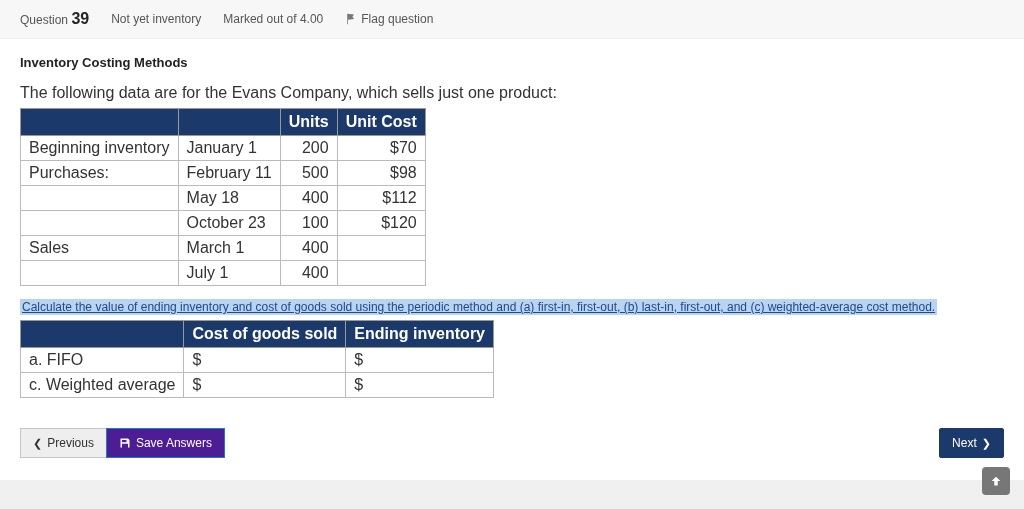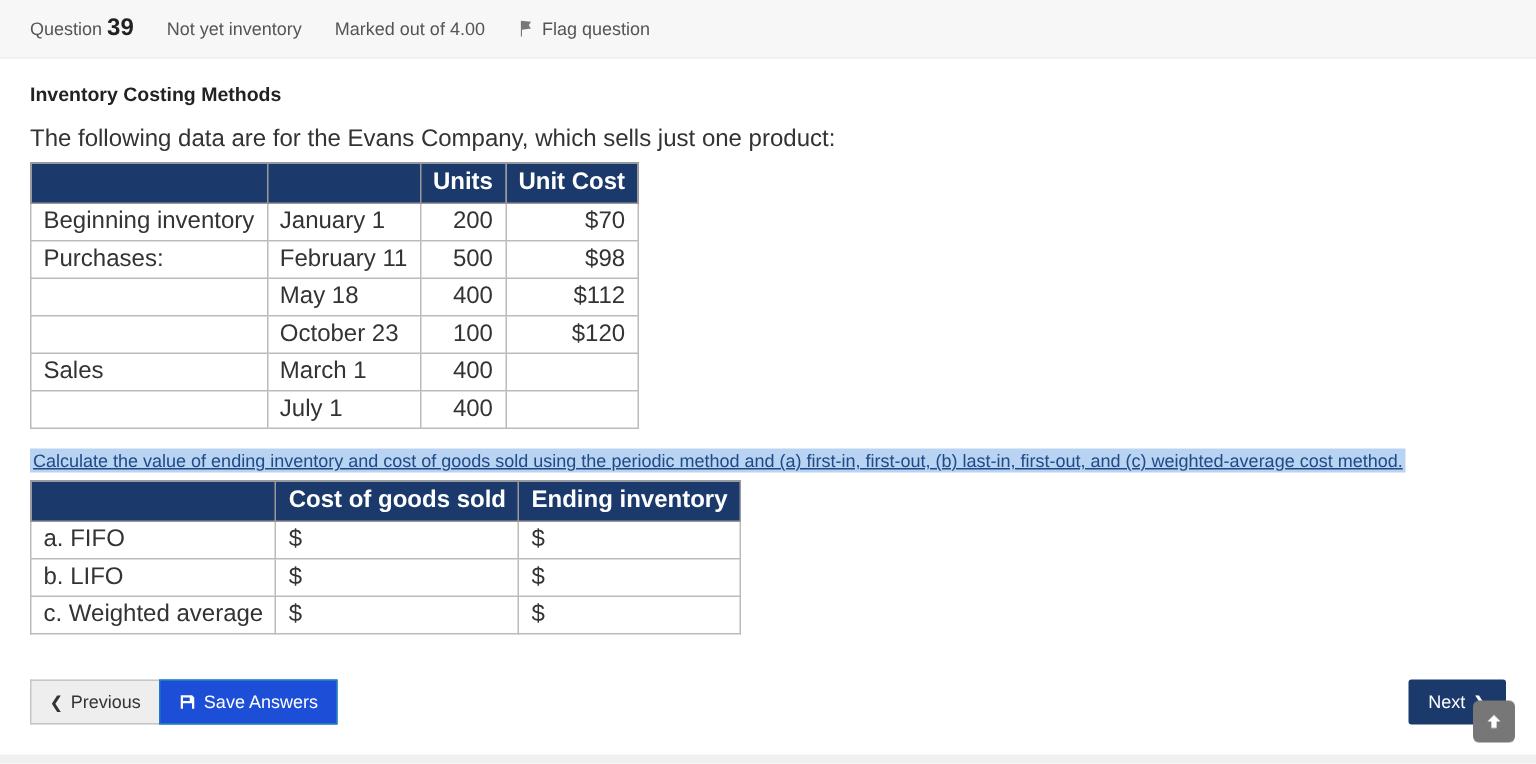--- a/index.html
+++ b/index.html
@@ -96,21 +96,21 @@
     align-items: center;
     gap: 5px;
     border: 1px solid #c6c6c6;
   }
   .btn.prev {
     background: #eee;
     color: #333;
     border-right: none;
   }
   .btn.save {
-    background: #1d4ed8;
+    background: #4c1d95;
     color: #fff;
     border: 1px solid #1b7cc1;
     justify-content: center;
   }
   .btn.next {
     background: #1b3a6b;
     color: #fff;
     border: 1px solid #1b3a6b;
     border-radius: 2px;
   }
@@ -207,25 +207,20 @@
 
   <table class="data">
     <tbody>
         <tr>
       <th></th>
       <th>Cost of goods sold</th>
       <th>Ending inventory</th>
     </tr>
     <tr>
       <td>a. FIFO</td>
-      <td>$</td>
-      <td>$</td>
-    </tr>
-    <tr>
-      <td>b. LIFO</td>
       <td>$</td>
       <td>$</td>
     </tr>
     <tr>
       <td>c. Weighted average</td>
       <td>$</td>
       <td>$</td>
     </tr>
   </tbody>
     </table>

